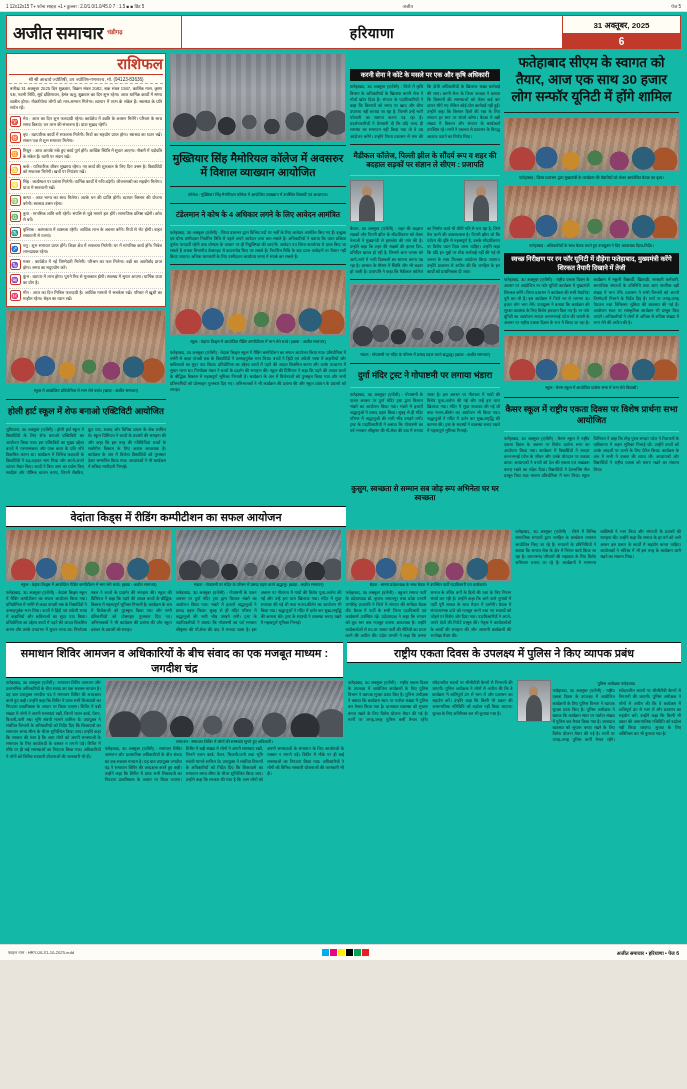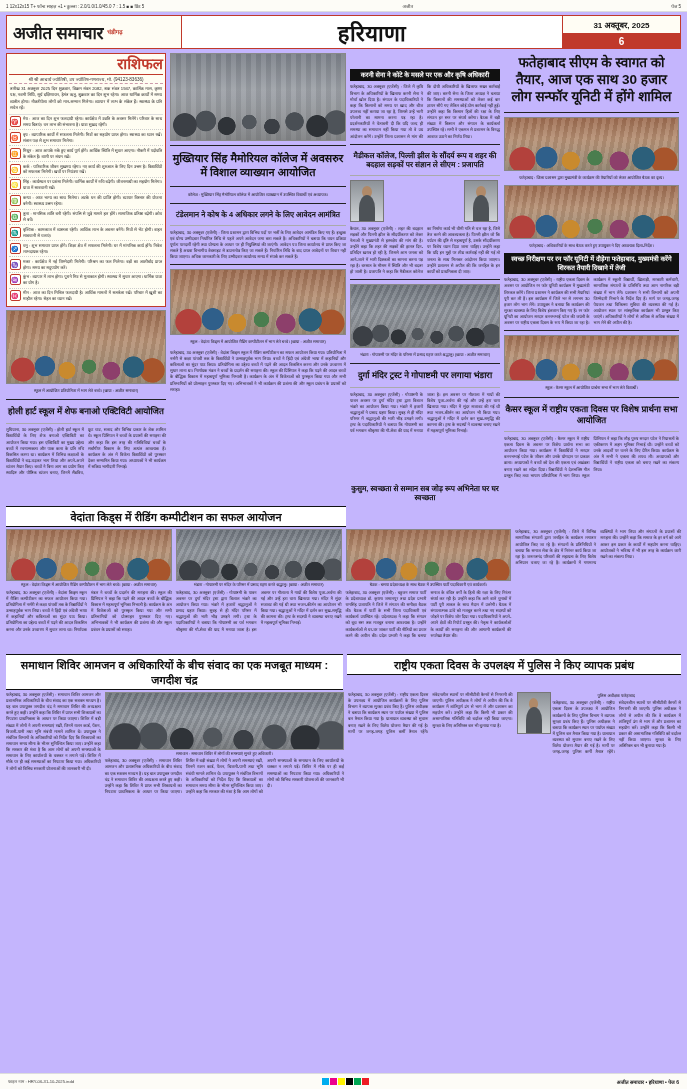--- a/index.html
+++ b/index.html
@@ -5,22 +5,22 @@
   * { box-sizing: border-box; }
   html, body { margin:0; padding:0; }
   body {
     width: 687px; height: 1089px;
     background: #e8e4dc;
     font-family: "Liberation Sans", sans-serif;
     overflow: hidden;
   }
   .page {
     position: relative;
-    width: 687px; height: 1089px;
-    background: #c4b5fd;
+    width: 687px; height: 960px;
+    background: #14b8a6;
     padding: 0;
   }
   
   .top-strip {
     height: 12px;
     background: #fdfcf7;
     display: flex; align-items: center;
     font-size: 4.5px; color: #333;
     padding: 0 6px;
     gap: 8px;
@@ -47,21 +47,21 @@
   .mh-logo {
     font-size: 17px; font-weight: bold; color: #1b1b1b;
     letter-spacing: -0.3px;
   }
   .mh-sub { font-size: 6px; color: #c0392b; font-weight: bold; }
   .mh-center {
     flex: 1;
     display: flex; align-items: center; justify-content: center;
     background: #fff;
   }
-  .mh-title { font-size: 22px; font-weight: bold; color: #111; letter-spacing: 0.5px; }
+  .mh-title { font-size: 14px; font-weight: bold; color: #111; letter-spacing: 0.5px; }
   .mh-right {
     width: 118px;
     border-left: 1.2px solid #c0392b;
     display: flex; flex-direction: column;
   }
   .mh-date {
     flex: 1; display: flex; align-items: center; justify-content: center;
     font-size: 8px; font-weight: bold; color: #111;
     border-bottom: 1px solid #c0392b;
   }
@@ -445,21 +445,21 @@
           <div class="people"></div>
       </div>
       <div class="caption">बैठक : बसपा प्रदेशाध्यक्ष के साथ बैठक में उपस्थित पार्टी पदाधिकारी एवं कार्यकर्ता।</div>
       <div class="body-text c2">फतेहाबाद, 30 अक्तूबर (एजेंसी) : बहुजन समाज पार्टी के प्रदेशाध्यक्ष डॉ. कृष्णा जमालपुर तथा प्रदेश प्रभारी रामसिंह प्रजापति ने जिले में संगठन की समीक्षा बैठक की। बैठक में पार्टी के सभी जिला पदाधिकारी एवं कार्यकर्ता उपस्थित रहे। प्रदेशाध्यक्ष ने कहा कि संगठन को बूथ स्तर तक मजबूत बनाना आवश्यक है। उन्होंने कार्यकर्ताओं से घर-घर जाकर पार्टी की नीतियों का प्रचार करने की अपील की। प्रदेश प्रभारी ने कहा कि बसपा समाज के वंचित वर्गों के हितों की रक्षा के लिए निरंतर संघर्ष कर रही है। उन्होंने कहा कि आने वाले चुनावों में पार्टी पूरी ताकत के साथ मैदान में उतरेगी। बैठक में संगठनात्मक ढांचे को मजबूत करने तथा नए सदस्यों को जोड़ने पर विशेष जोर दिया गया। पदाधिकारियों ने अपने-अपने क्षेत्रों की रिपोर्ट प्रस्तुत की। नेतृत्व ने कार्यकर्ताओं के कार्यों की सराहना की और आगामी कार्यक्रमों की रूपरेखा तैयार की।</div>
     </div>
     <div style="width:167px;">
       <div class="body-text c2">फतेहाबाद, 30 अक्तूबर (एजेंसी) : जिले में विभिन्न सामाजिक संगठनों द्वारा जनहित के कार्यक्रम लगातार आयोजित किए जा रहे हैं। संगठनों के प्रतिनिधियों ने बताया कि समाज सेवा के क्षेत्र में निरंतर कार्य किया जा रहा है। जरूरतमंद परिवारों की सहायता के लिए विशेष अभियान चलाए जा रहे हैं। कार्यक्रमों में गणमान्य व्यक्तियों ने भाग लिया और संगठनों के प्रयासों की सराहना की। उन्होंने कहा कि समाज के हर वर्ग को आगे आकर इस प्रकार के कार्यों में सहयोग करना चाहिए। आयोजकों ने भविष्य में भी इस तरह के कार्यक्रम जारी रखने का संकल्प लिया।</div>
     </div>
   </div>
 
-  <div class="section-wide flex" style="margin-top:15px;">
+  <div class="section-wide flex" style="margin-top:3px;">
     <div style="width:340px;">
       <div class="banner-head">समाधान शिविर आमजन व अधिकारियों के बीच संवाद का एक मजबूत माध्यम : जगदीश चंद्र</div>
     </div>
     <div style="width:337px;">
       <div class="banner-head">राष्ट्रीय एकता दिवस के उपलक्ष्य में पुलिस ने किए व्यापक प्रबंध</div>
     </div>
   </div>
 
   <div class="section-wide flex" style="margin-top:2px;">
     <div style="width:95px;">

